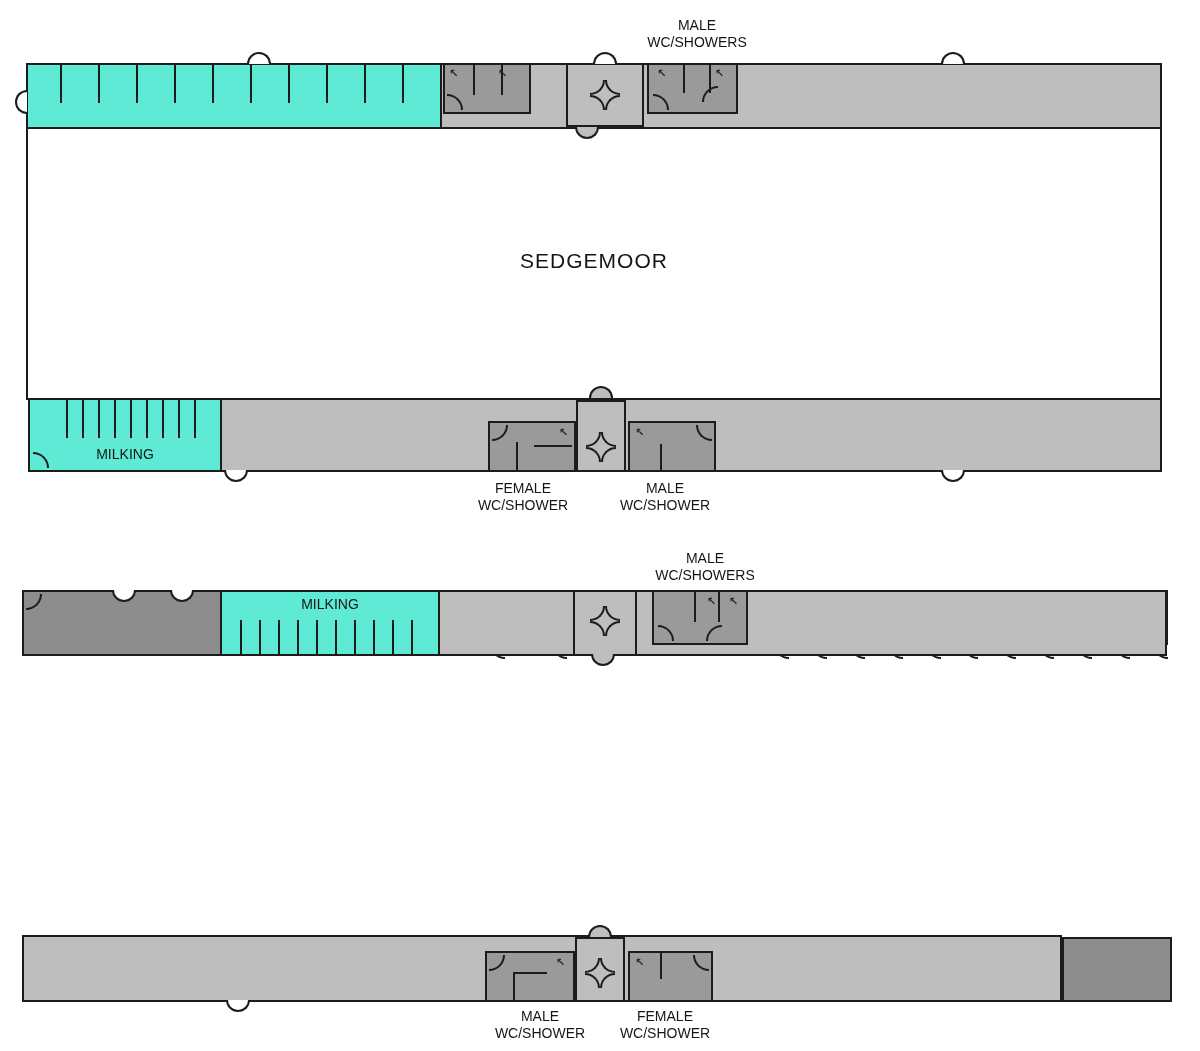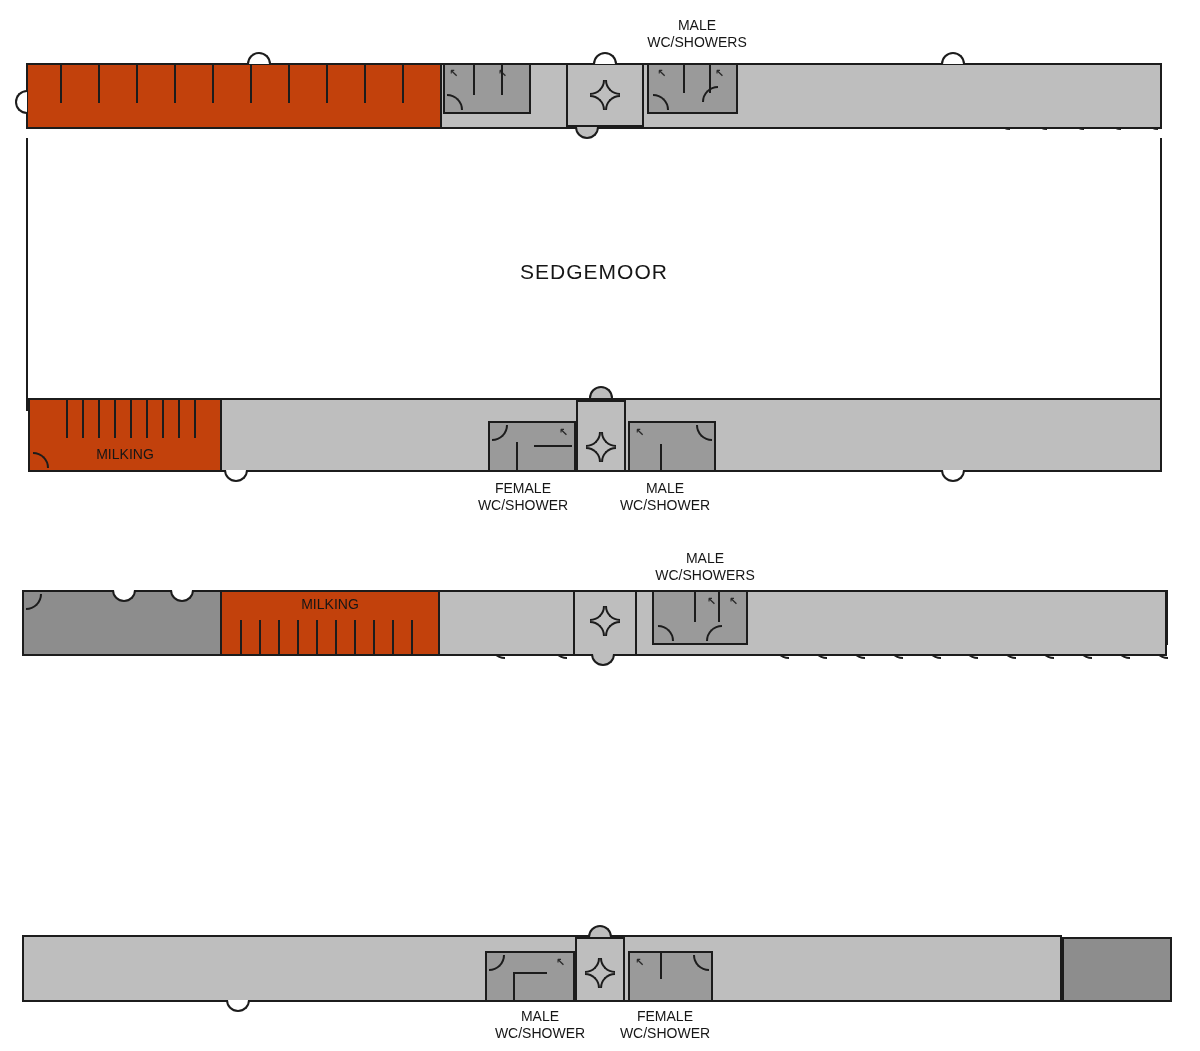--- a/index.html
+++ b/index.html
@@ -3,21 +3,21 @@
 <meta charset="utf-8">
 <style>
   html,body{margin:0;padding:0;background:#fff;}
   .plan{position:relative;width:1200px;height:1051px;background:#fff;
         font-family:"Liberation Sans","DejaVu Sans",sans-serif;color:#161616;overflow:hidden;}
   .abs{position:absolute;box-sizing:border-box;}
   .wall{border:2px solid #1c1c1c;}
   .light{background:#bebebe;}
   .dark{background:#9a9a9a;}
   .darker{background:#8d8d8d;}
-  .whitebg{background:#c2410c;}
+  .whitebg{background:#5eead4;}
   
   .stalls{position:absolute;background-image:repeating-linear-gradient(to right,#1c1c1c 0 2px,transparent 2px var(--sp));}
   
   .room-group{position:absolute;display:flex;box-sizing:border-box;}
   .room{flex:1;position:relative;box-sizing:border-box;border:2px solid #1c1c1c;margin-left:-2px;
         background:#bebebe;display:flex;align-items:center;justify-content:center;
         text-align:center;font-size:11px;line-height:1.12;}
   .room:first-child{margin-left:0;}
   .rlabel{white-space:pre-line;}
   
@@ -135,21 +135,21 @@
       <div class="room">
       <span class="rlabel">53</span>
       <i class="arc arc-tr door-below"></i>
     </div>
       <div class="room">
       <span class="rlabel">54</span>
       <i class="arc arc-tr door-below"></i>
     </div>
     </div>
 
-  <div class="abs" style="left:26px;top:138px;width:1136px;height:273px;background:#fff;border-left:2px solid #1c1c1c;border-right:2px solid #1c1c1c;">
+  <div class="abs" style="left:26px;top:127px;width:1136px;height:273px;background:#fff;border-left:2px solid #1c1c1c;border-right:2px solid #1c1c1c;">
     <div class="bname" style="top:122px;">SEDGEMOOR</div>
   </div>
 
   <div class="abs wall whitebg z2" style="left:28px;top:398px;width:194px;height:74px;">
     <div class="stalls" style="--sp:16px;left:36px;right:10px;top:0;height:38px;"></div>
     <div class="milklabel" style="bottom:8px;">MILKING</div>
     <i class="arc arc-bl" style="left:3px;bottom:2px;"></i>
   </div>
   <div class="bump bump-down" style="left:224px;top:470px;"></div>
 

